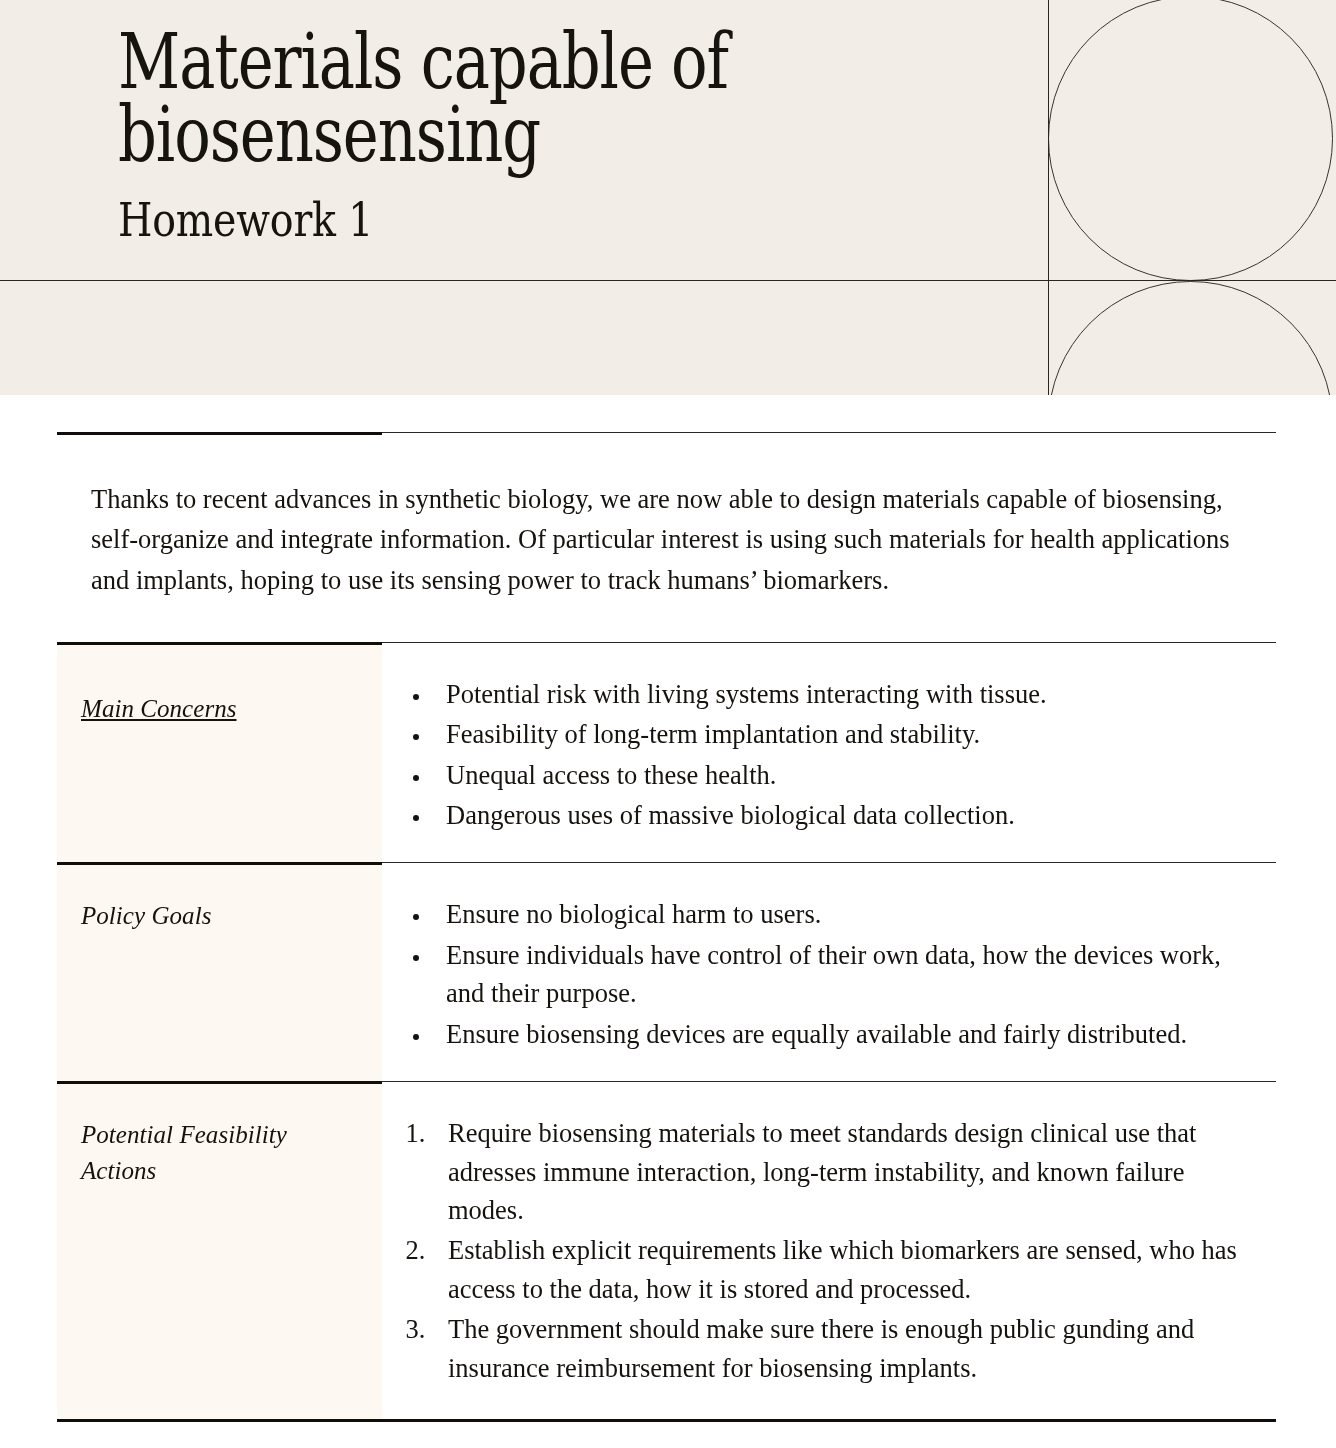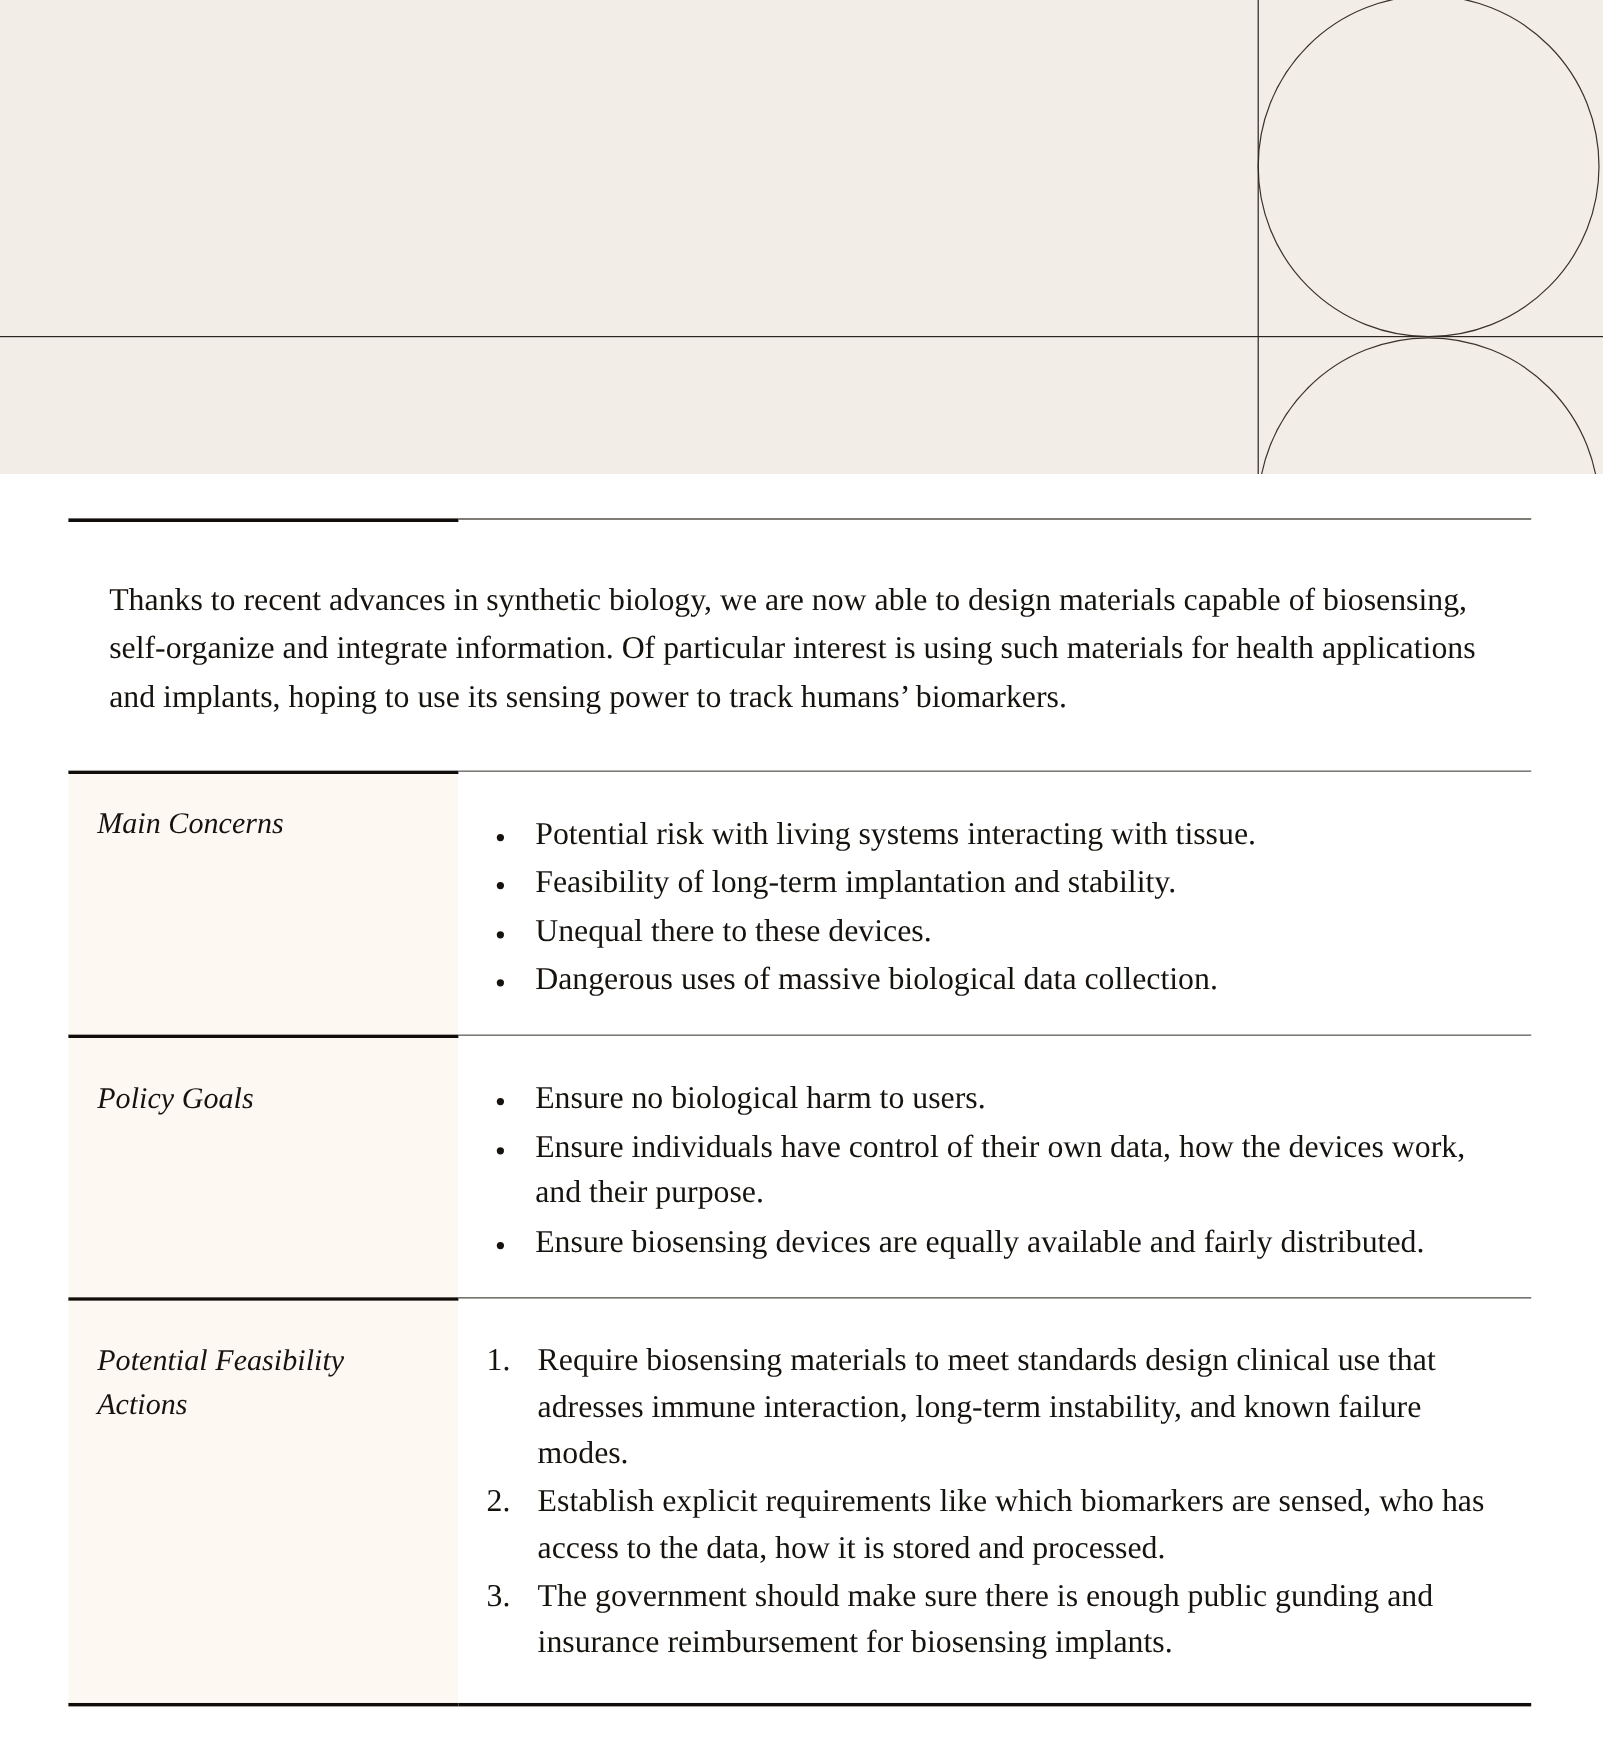--- a/index.html
+++ b/index.html
@@ -169,35 +169,40 @@
     padding-left: 14px;
     margin: 0 0 2px 0;
   }
   ol.body-list li { padding-left: 16px; }
   ul.body-list li::marker { font-size: 0.75em; }
 
   
   .row-overview .cell-body { padding-top: 32px; padding-bottom: 30px; }
   .row-overview .cell-label { padding-top: 34px; }
   .row-concerns .cell-body { padding-top: 30px; padding-bottom: 26px; }
-  .row-concerns .cell-label { padding-top: 24px; }
+  .row-concerns .cell-label { padding-top: 46px; text-decoration: underline; }
   .row-goals .cell-body { padding-top: 30px; padding-bottom: 26px; }
   .row-goals .cell-label { padding-top: 33px; }
   .row-actions .cell-body { padding-top: 30px; padding-bottom: 30px; }
   .row-actions .cell-label { padding-top: 33px; }
 </style>
 </head>
 <body>
 
 <div class="header-band">
   <div class="deco-circle top"></div>
   <div class="deco-circle bottom"></div>
   <div class="header-rule-h"></div>
   <div class="header-rule-v"></div>
 
+  <div class="title-block">
+    <h1 class="doc-title">Materials capable of
+biosensensing</h1>
+    <div class="doc-subtitle">Homework 1</div>
+  </div>
 </div>
 
 <div class="doc-table">
 
   <div class="rule top">
     <div class="rule-left"></div>
     <div class="rule-right"></div>
   </div>
 
   <div class="trow row-overview">
@@ -212,21 +217,21 @@
   </div>
 
   <div class="trow row-concerns">
     <div class="cell-label">
       <div class="label-text">Main Concerns</div>
     </div>
     <div class="cell-body">
       <ul class="body-list">
         <li>Potential risk with living systems interacting with tissue.</li>
         <li> Feasibility of long-term implantation and stability.</li>
-        <li>Unequal there to these devices.</li>
+        <li>Unequal access to these health.</li>
         <li>Dangerous uses of massive biological data collection.</li>
       </ul>
     </div>
   </div>
 
   <div class="rule">
     <div class="rule-left"></div>
     <div class="rule-right"></div>
   </div>
 

